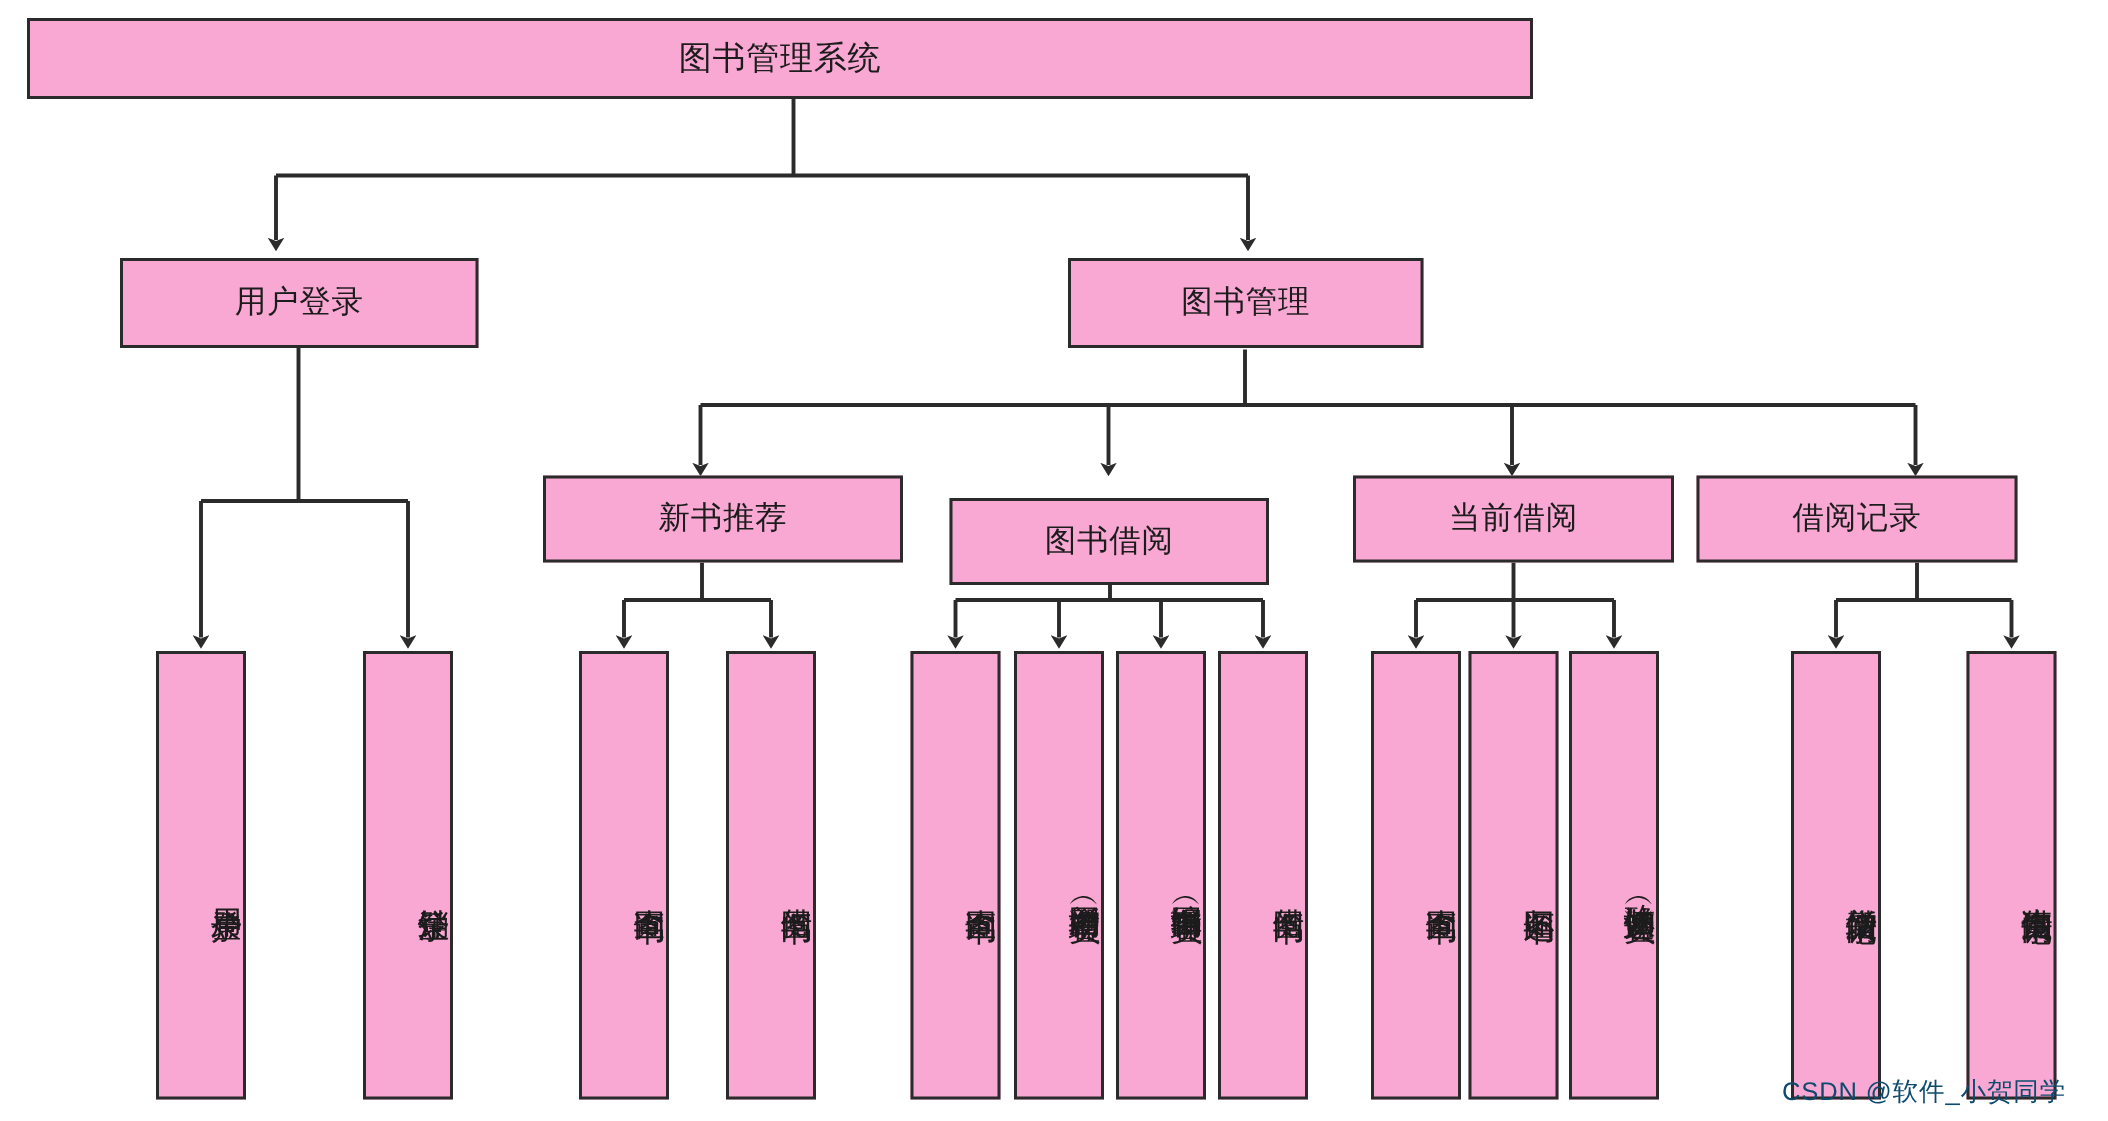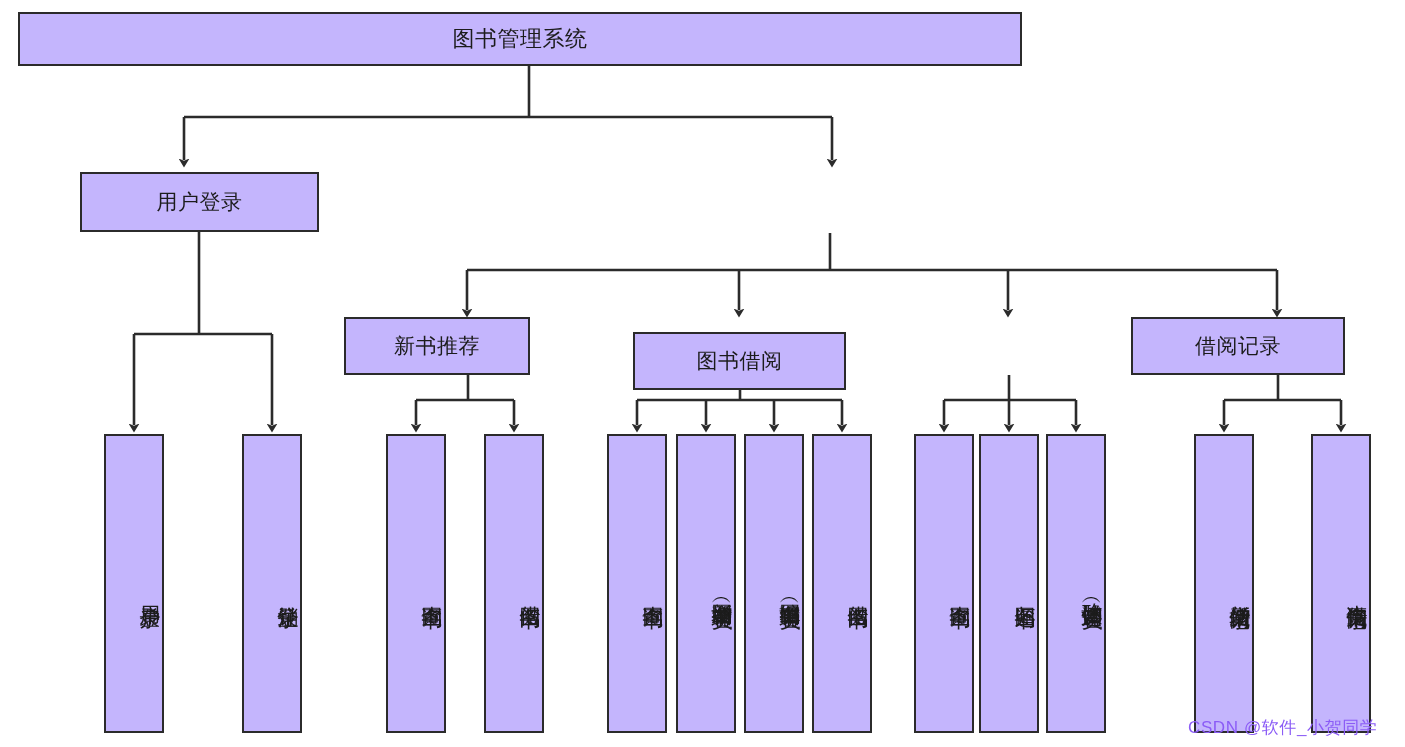--- a/index.html
+++ b/index.html
@@ -22,21 +22,21 @@
     left: 0;
     top: 0;
     width: 1405px;
     height: 747px;
     pointer-events: none;
   }
   .node {
     position: absolute;
     box-sizing: border-box;
     border: 2px solid #2b2b2b;
-    background: #c4b5fd;
+    background: #f9a8d4;
     display: flex;
     align-items: center;
     justify-content: center;
     color: #1c1c1c;
     line-height: 1.18;
   }
   .node.horiz {
     font-size: 21px;
     letter-spacing: 0.5px;
   }
@@ -55,21 +55,21 @@
     display: block;
   }
   .node.root {
     font-size: 22px;
   }
   .watermark {
     position: absolute;
     left: 1188px;
     top: 716px;
     font-size: 17px;
-    color: #8b5cf6;
+    color: #0c4a6e;
     letter-spacing: 0.6px;
     white-space: nowrap;
   }
 </style>
 </head>
 <body>
 
 <div id="canvas">
 
   <svg id="edges" viewBox="0 0 1405 747" xmlns="http://www.w3.org/2000/svg">
@@ -122,26 +122,32 @@
     </g>
   </svg>
 
   <div class="node horiz root" style="left:18px;top:12px;width:1004px;height:54px;">
     <span>图书管理系统</span>
   </div>
 
   <div class="node horiz" style="left:80px;top:172px;width:239px;height:60px;">
     <span>用户登录</span>
   </div>
+  <div class="node horiz" style="left:712px;top:172px;width:237px;height:60px;">
+    <span>图书管理</span>
+  </div>
 
-  <div class="node horiz" style="left:344px;top:317px;width:186px;height:58px;">
+  <div class="node horiz" style="left:362px;top:317px;width:240px;height:58px;">
     <span>新书推荐</span>
   </div>
   <div class="node horiz" style="left:633px;top:332px;width:213px;height:58px;">
     <span>图书借阅</span>
+  </div>
+  <div class="node horiz" style="left:902px;top:317px;width:214px;height:58px;">
+    <span>当前借阅</span>
   </div>
   <div class="node horiz" style="left:1131px;top:317px;width:214px;height:58px;">
     <span>借阅记录</span>
   </div>
 
   <div class="node vert" style="left:104px;top:434px;width:60px;height:299px;">
     <span>用户登录</span>
   </div>
   <div class="node vert" style="left:242px;top:434px;width:60px;height:299px;">
     <span>注销登录</span>

